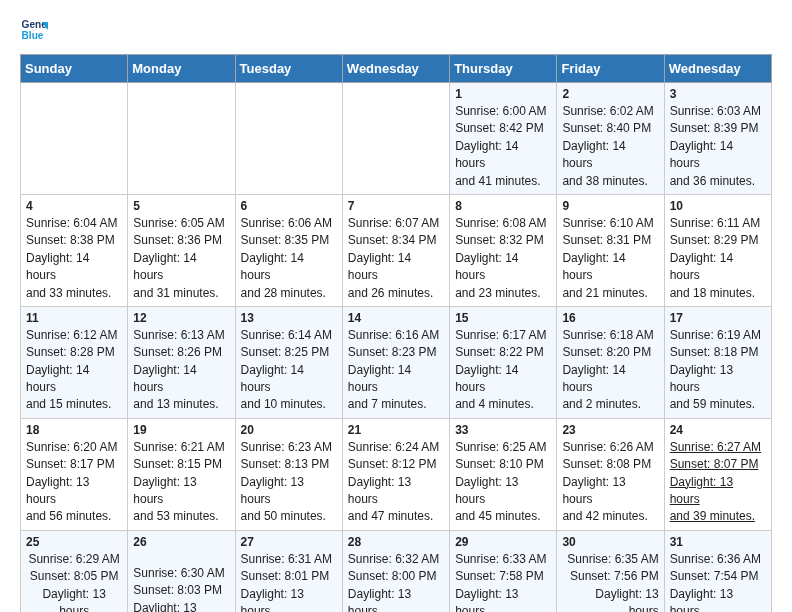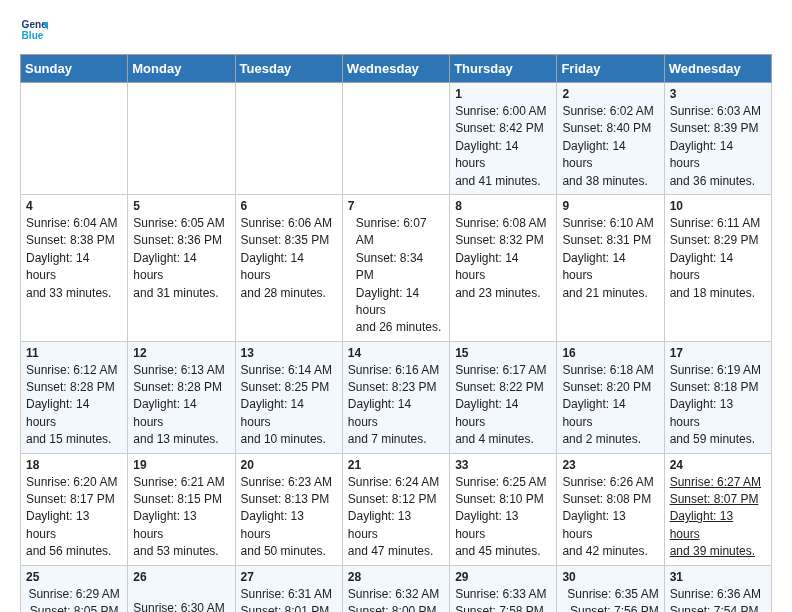--- a/index.html
+++ b/index.html
@@ -164,21 +164,21 @@
           </td>
           <td>
             <span class="day-number">6</span>
             <div class="day-info" style="white-space: pre-line;">Sunrise: 6:06 AM
 Sunset: 8:35 PM
 Daylight: 14 hours
 and 28 minutes.</div>
           </td>
           <td>
             <span class="day-number">7</span>
-            <div class="day-info" style="white-space: pre-line; margin-left: 8px;">Sunrise: 6:07 AM
+            <div class="day-info" style="white-space: pre-line;">Sunrise: 6:07 AM
 Sunset: 8:34 PM
 Daylight: 14 hours
 and 26 minutes.</div>
           </td>
           <td>
             <span class="day-number">8</span>
             <div class="day-info" style="white-space: pre-line;">Sunrise: 6:08 AM
 Sunset: 8:32 PM
 Daylight: 14 hours
 and 23 minutes.</div>
@@ -202,21 +202,21 @@
           <td>
             <span class="day-number">11</span>
             <div class="day-info" style="white-space: pre-line;">Sunrise: 6:12 AM
 Sunset: 8:28 PM
 Daylight: 14 hours
 and 15 minutes.</div>
           </td>
           <td>
             <span class="day-number">12</span>
             <div class="day-info" style="white-space: pre-line;">Sunrise: 6:13 AM
-Sunset: 8:28 PM
+Sunset: 8:26 PM
 Daylight: 14 hours
 and 13 minutes.</div>
           </td>
           <td>
             <span class="day-number">13</span>
             <div class="day-info" style="white-space: pre-line;">Sunrise: 6:14 AM
 Sunset: 8:25 PM
 Daylight: 14 hours
 and 10 minutes.</div>
           </td>

